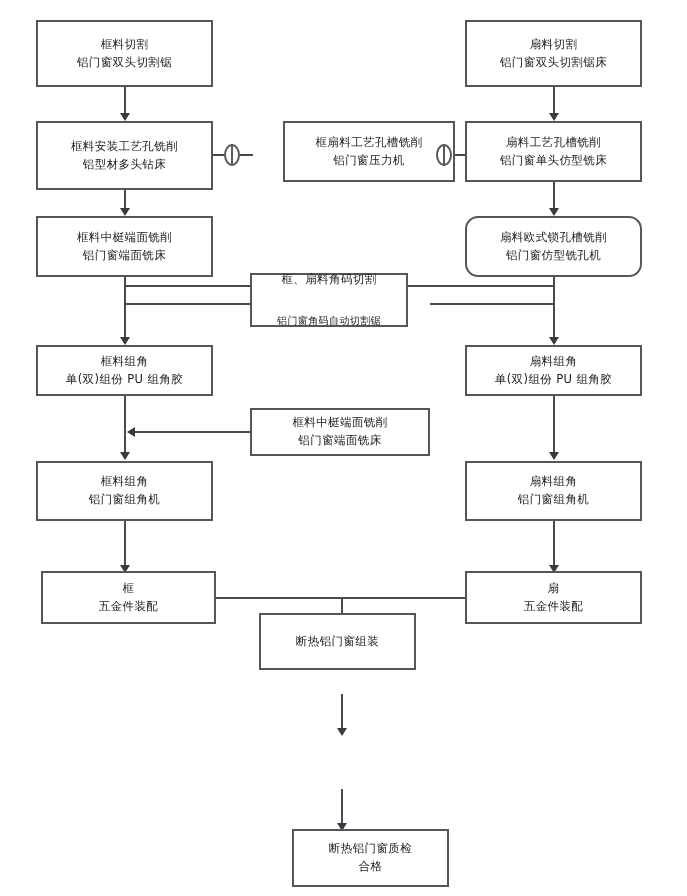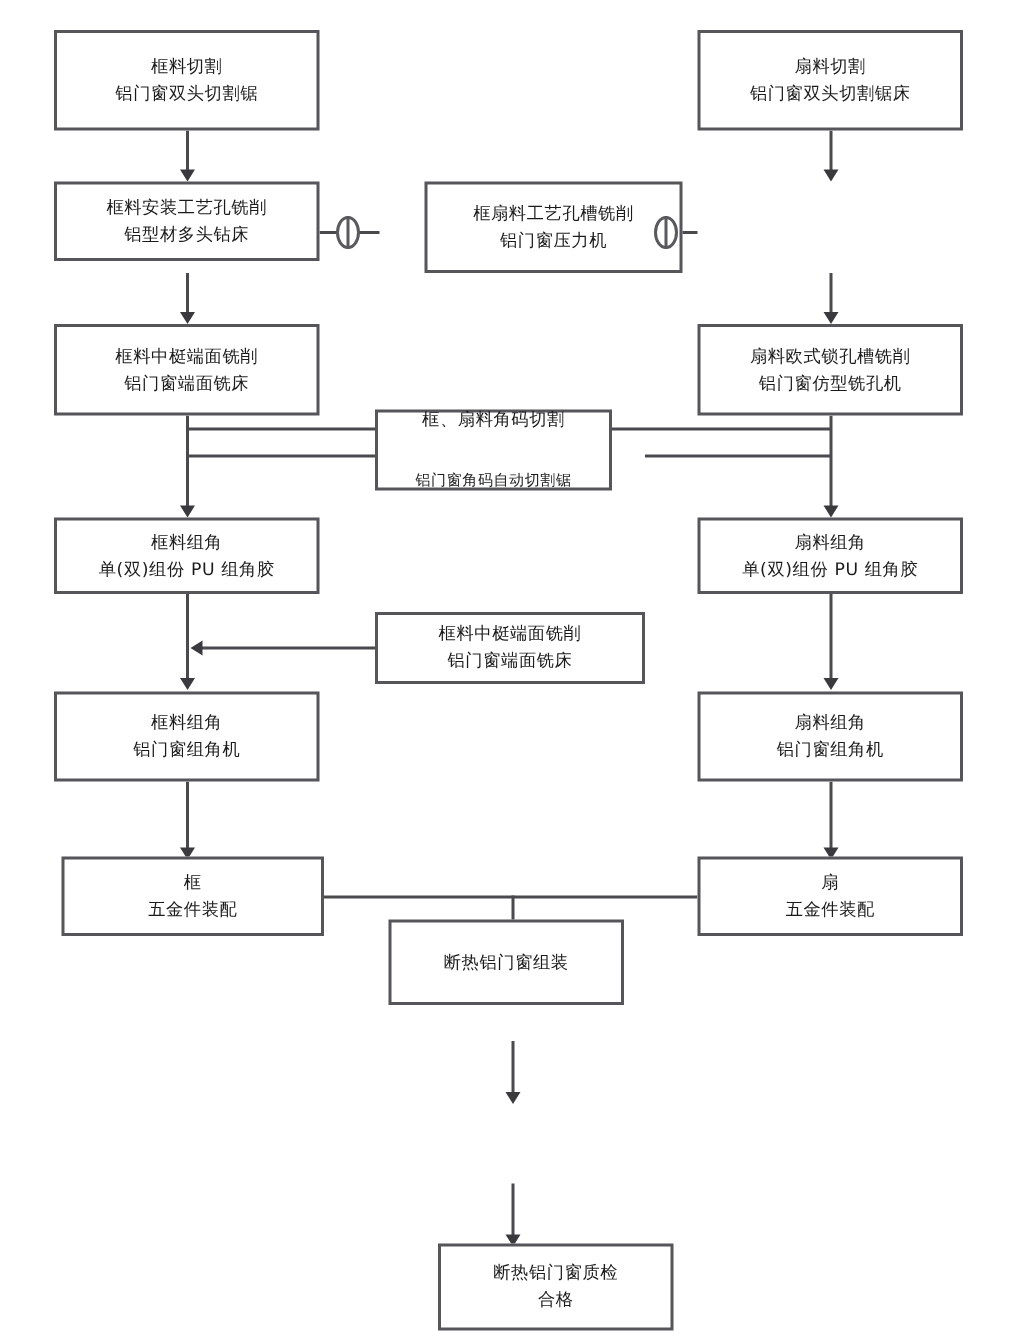--- a/index.html
+++ b/index.html
@@ -148,37 +148,41 @@
   <div class="node" style="left:36px; top:20px; width:177px; height:67px;">
     <span class="ln">框料切割</span>
     <span class="ln">铝门窗双头切割锯</span>
   </div>
 
   <div class="node" style="left:465px; top:20px; width:177px; height:67px;">
     <span class="ln">扇料切割</span>
     <span class="ln">铝门窗双头切割锯床</span>
   </div>
 
-  <div class="node" style="left:36px; top:121px; width:177px; height:53px;">
+  <div class="node" style="left:36px; top:121px; width:177px; height:69px;">
     <span class="ln">框料安装工艺孔铣削</span>
     <span class="ln">铝型材多头钻床</span>
   </div>
 
   <div class="node" style="left:253px; top:121px; width:172px; height:61px;margin-left:30px;">
     <span class="ln">框扇料工艺孔槽铣削</span>
     <span class="ln">铝门窗压力机</span>
   </div>
 
+  <div class="node" style="left:465px; top:121px; width:177px; height:61px;">
+    <span class="ln">扇料工艺孔槽铣削</span>
+    <span class="ln">铝门窗单头仿型铣床</span>
+  </div>
 
   <div class="node" style="left:36px; top:216px; width:177px; height:61px;">
     <span class="ln">框料中梃端面铣削</span>
     <span class="ln">铝门窗端面铣床</span>
   </div>
 
-  <div class="node" style="left:465px; top:216px; width:177px; height:61px;">
+  <div class="node" style="left:465px; top:216px; width:177px; height:61px;border-radius:13px;">
     <span class="ln">扇料欧式锁孔槽铣削</span>
     <span class="ln">铝门窗仿型铣孔机</span>
   </div>
 
   <div class="node" style="left:250px; top:273px; width:158px; height:54px;">
     <span class="ln">框、扇料角码切割</span>
     <span class="ln sm">铝门窗角码自动切割锯</span>
   </div>
 
   <div class="node" style="left:36px; top:345px; width:177px; height:51px;">

